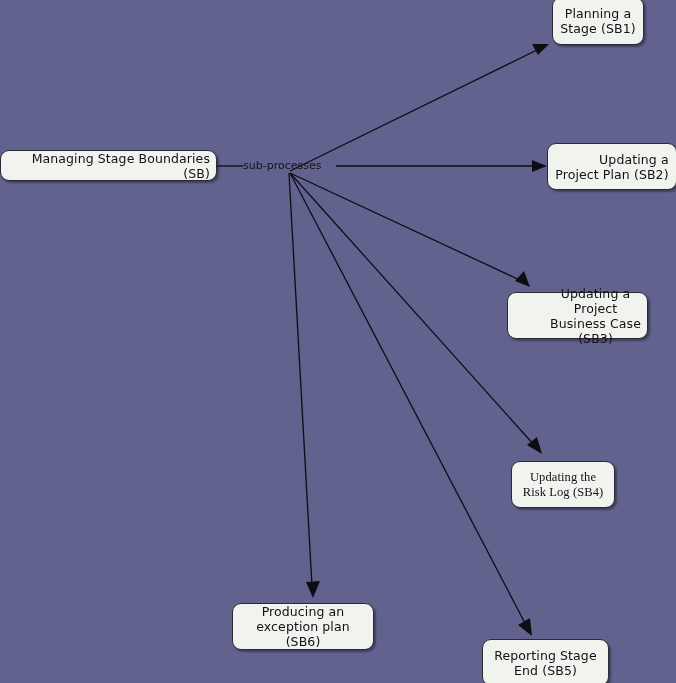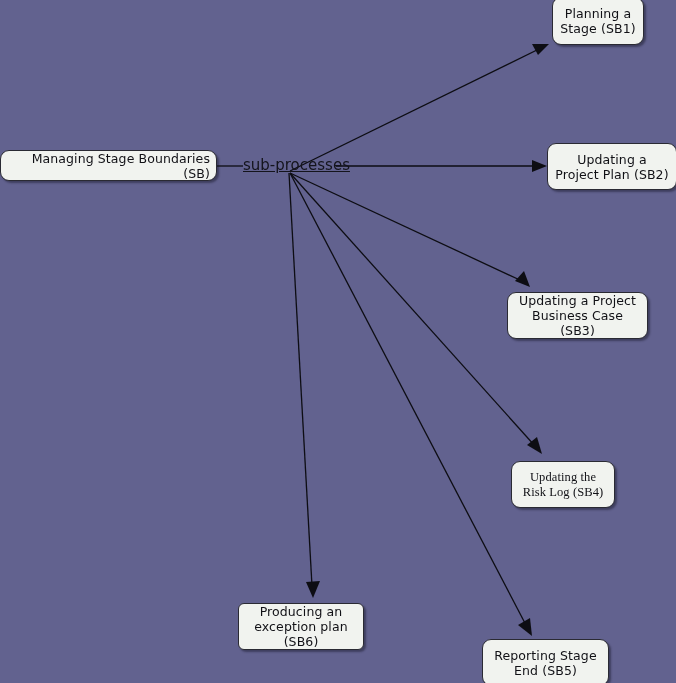--- a/index.html
+++ b/index.html
@@ -39,24 +39,23 @@
     color: #111116;
     font-size: 12.5px;
     line-height: 15px;
     letter-spacing: 0.1px;
     white-space: pre-line;
     padding: 2px 6px;
   }
   .hub-label {
     position: absolute;
     color: #14141c;
-    font-size: 15px;
+    font-size: 11px;
     line-height: 15px;
     white-space: nowrap;
-    text-decoration: underline;
   }
   .edge-line {
     stroke: #0d0d13;
     stroke-width: 1.3;
     fill: none;
   }
   .edge-head {
     fill: #0d0d13;
     stroke: none;
   }
@@ -104,28 +103,28 @@
 
   </svg>
 
   <div class="hub-label" style="left:243px; top:158px;">sub-processes</div>
 
   <div class="node" style="left:0px; top:150px; width:217px; height:31px;text-align:right;">Managing Stage Boundaries (SB)</div>
 
   <div class="node" style="left:552px; top:-3px; width:92px; height:48px;">Planning a
 Stage (SB1)</div>
 
-  <div class="node" style="left:547px; top:143px; width:130px; height:47px;">Updating a
+  <div class="node" style="left:547px; top:143px; width:130px; height:47px;text-align:right;">Updating a
 Project Plan (SB2)</div>
 
-  <div class="node" style="left:507px; top:292px; width:141px; height:47px;">Updating a Project
+  <div class="node" style="left:507px; top:292px; width:141px; height:47px;padding-left:42px;">Updating a Project
 Business Case (SB3)</div>
 
   <div class="node" style="left:511px; top:461px; width:104px; height:47px;font-family:Liberation Serif, serif;">Updating the
 Risk Log (SB4)</div>
 
   <div class="node" style="left:482px; top:639px; width:127px; height:47px;">Reporting Stage
 End (SB5)</div>
 
-  <div class="node" style="left:238px; top:603px; width:126px; height:47px;border-radius:6px;">Producing an
+  <div class="node" style="left:232px; top:603px; width:142px; height:47px;">Producing an
 exception plan (SB6)</div>
 
 </div>
 
 </body></html>

